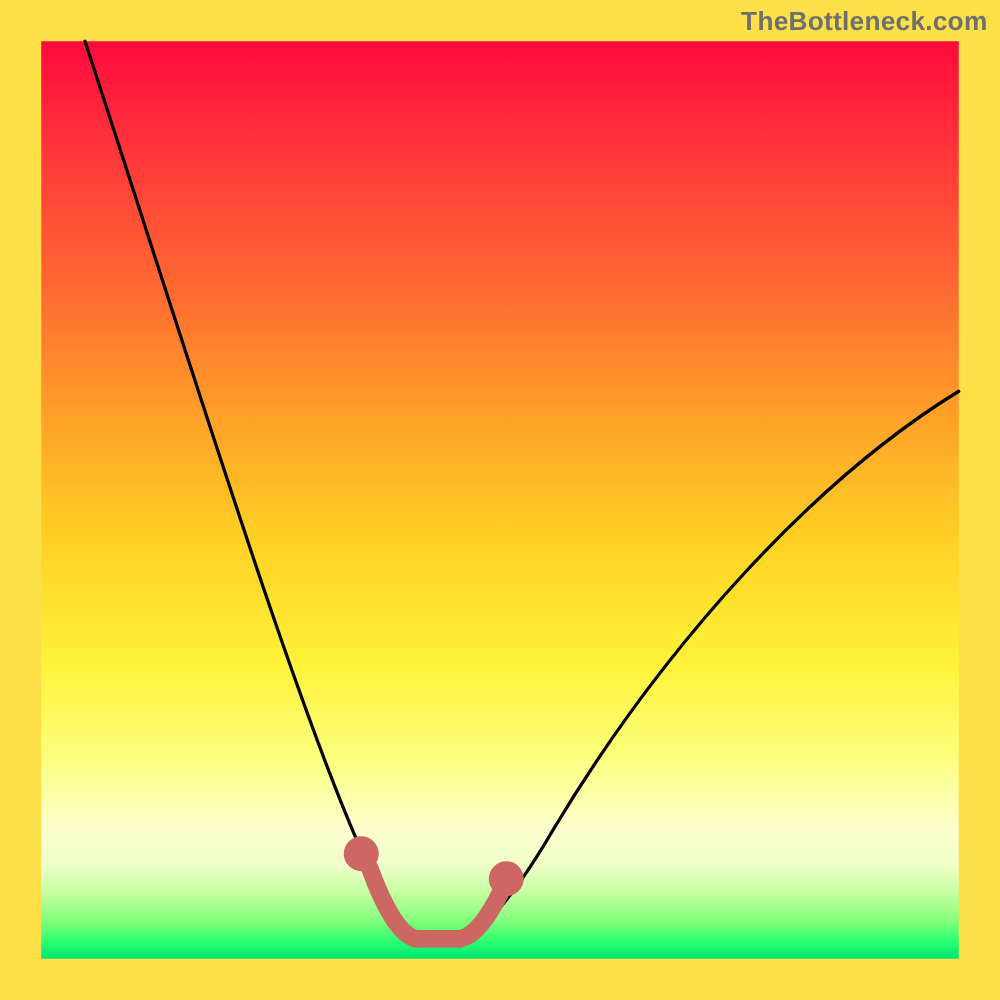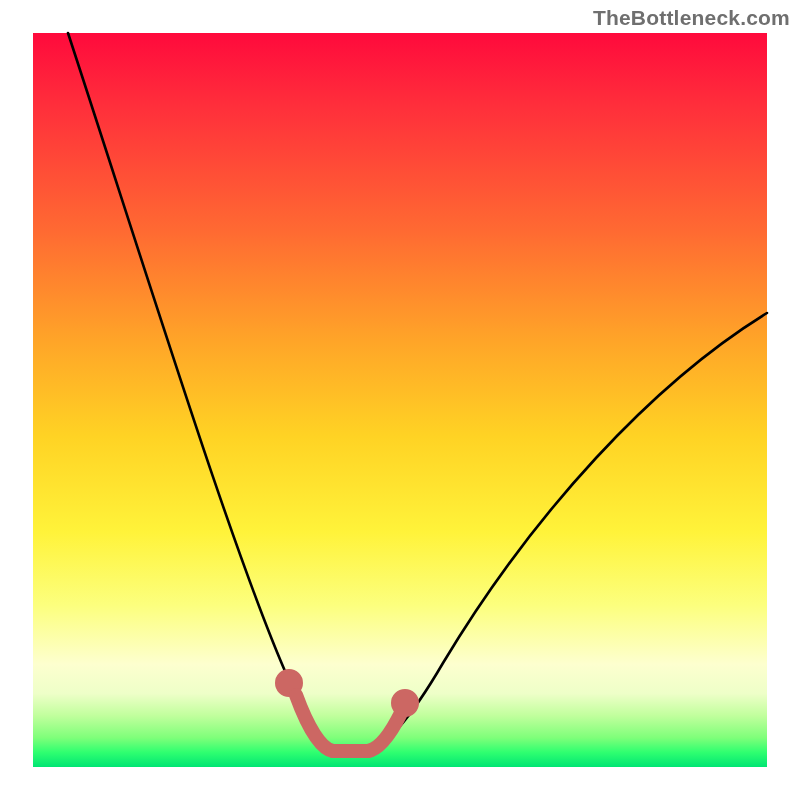--- a/index.html
+++ b/index.html
@@ -8,21 +8,21 @@
     width: 800px;
     height: 800px;
     background: #000;
     overflow: hidden;
     font-family: Arial, Helvetica, sans-serif;
   }
   .frame {
     position: relative;
     width: 800px;
     height: 800px;
-    background: #ffffff;
+    background: #fde047;
   }
   .plot-area {
     position: absolute;
     left: 33px;
     top: 33px;
     width: 734px;
     height: 734px;
     
     background: linear-gradient(
       to bottom,

